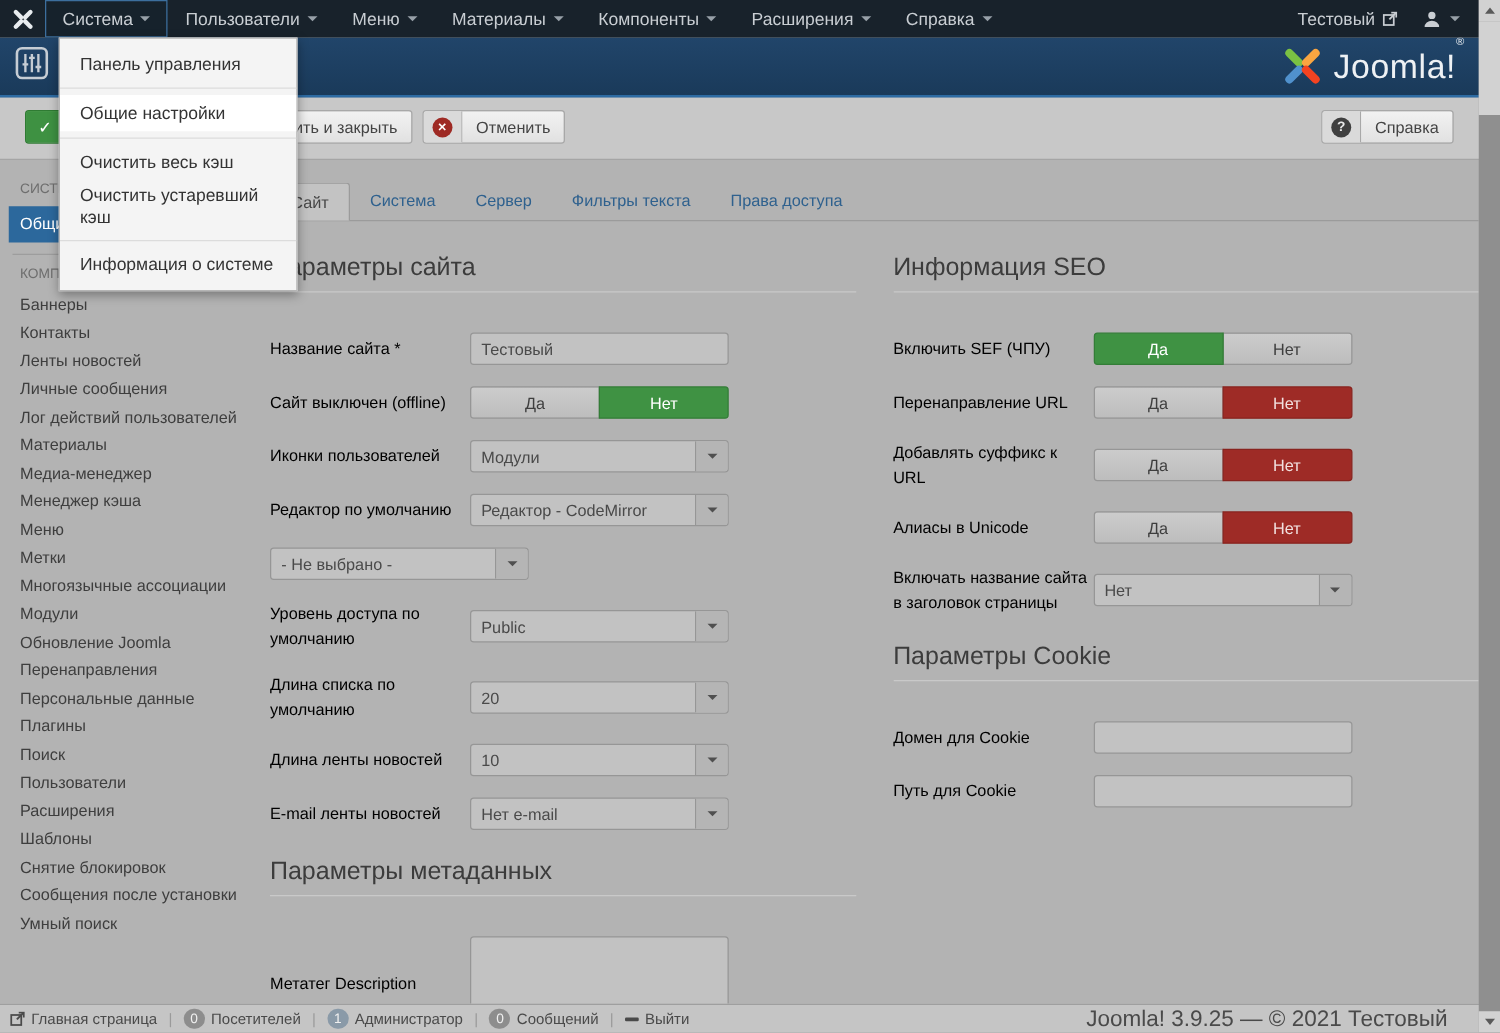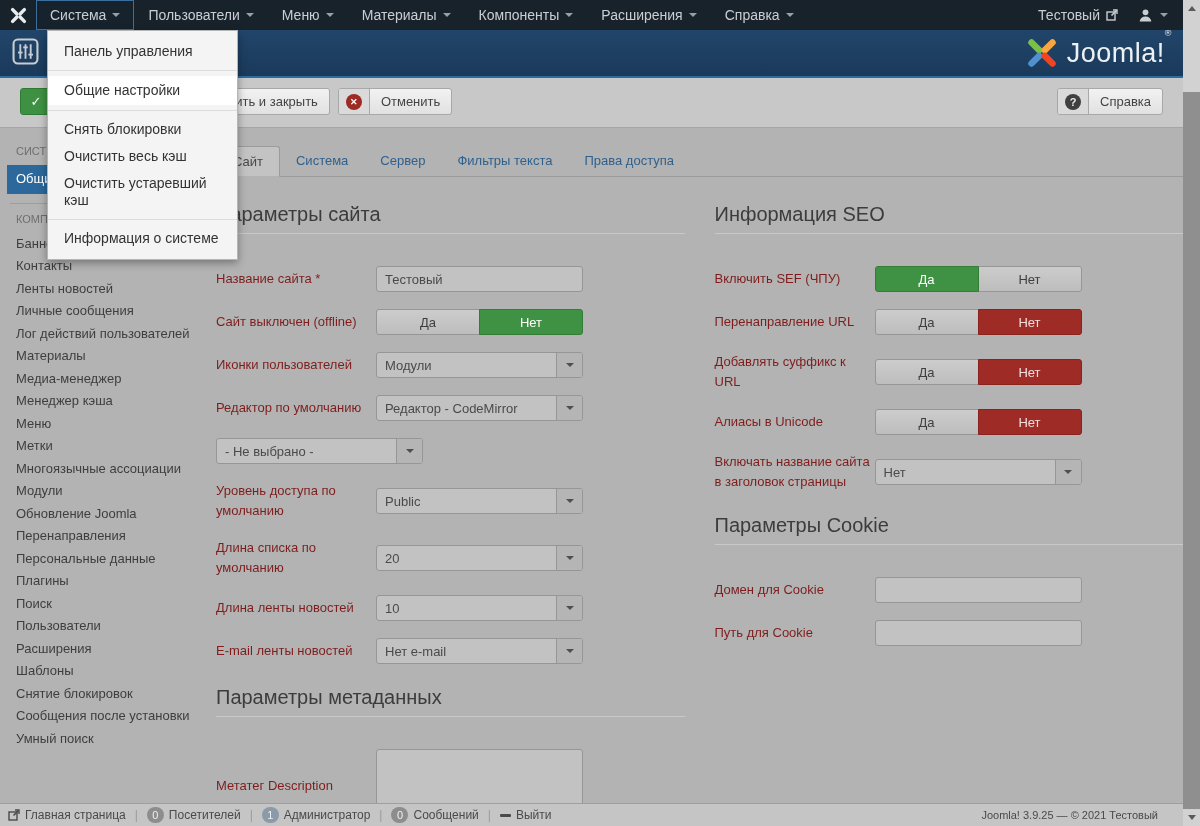--- a/index.html
+++ b/index.html
@@ -57,21 +57,21 @@
   .tab{font-size:13px;padding:7px 16px;color:#2f618e;cursor:default;}
   .tab.active{background:#c3c3c3;border:1px solid #9b9b9b;border-bottom:1px solid #b3b3b3;
               margin-bottom:-1px;color:#474747;border-radius:3px 3px 0 0;}
   .columns{display:flex;gap:30px;}
   .col{flex:1;min-width:0;}
   h2.section{font-size:20px;font-weight:normal;color:#3c3c3c;margin:26px 0 0;
              padding-bottom:8px;border-bottom:1px solid #c9c9c9;line-height:22px;}
   h2.section.sub{margin-top:22px;}
   .rows{margin-top:32px;}
   .row{display:flex;align-items:center;margin-bottom:17px;}
-  .row .flabel{width:160px;flex:none;font-size:13px;color:#7f1d1d;line-height:20px;
+  .row .flabel{width:160px;flex:none;font-size:13px;color:#000000;line-height:20px;
                padding-right:0;box-sizing:border-box;}
   .ctrl{width:207px;flex:none;}
   .text-input{width:207px;height:26px;box-sizing:border-box;background:#c2c2c2;border:1px solid #969696;
               border-radius:3px;padding:0 8px;font-size:13px;color:#4a4a4a;font-family:"Liberation Sans",sans-serif;}
   .textarea-input{width:207px;height:70px;box-sizing:border-box;background:#c2c2c2;border:1px solid #969696;
               border-radius:3px;padding:4px 8px;font-size:13px;color:#4a4a4a;resize:none;
               font-family:"Liberation Sans",sans-serif;}
   .select{height:26px;display:flex;background:#c2c2c2;border:1px solid #969696;border-radius:3px;
           box-sizing:border-box;align-items:stretch;cursor:default;}
   .select .val{flex:1;display:flex;align-items:center;padding:0 8px;font-size:13px;color:#4a4a4a;}
@@ -97,21 +97,21 @@
   
   .statusbar{position:absolute;left:0;right:0;bottom:0;height:23px;background:#c5c5c5;
              border-top:1px solid #9f9f9f;display:flex;align-items:center;font-size:12px;
              color:#4a4a4a;padding-left:8px;z-index:20;box-sizing:border-box;}
   .status-item{display:flex;align-items:center;gap:5px;white-space:nowrap;}
   .status-sep{color:#9a9a9a;margin:0 9px;}
   .badge{min-width:9px;height:16px;border-radius:9px;background:#8d8d8d;color:#f0f0f0;font-size:11px;
          display:inline-flex;align-items:center;justify-content:center;padding:0 4px;}
   .badge.admin{background:#8a9aa8;}
   .dash{width:11px;height:3px;background:#4a4a4a;border-radius:1px;}
-  .footer-right{margin-left:auto;padding-right:42px;font-size:11px;color:#4a4a4a;white-space:nowrap;}
+  .footer-right{margin-left:auto;padding-right:42px;font-size:18px;color:#4a4a4a;white-space:nowrap;}
   
   .scrollbar{position:absolute;right:0;top:0;bottom:0;width:17px;background:#8f8f8f;z-index:60;}
   .sb-btn{height:17px;background:#d2d2d2;display:flex;align-items:center;justify-content:center;}
   .sb-btn.down{position:absolute;bottom:0;left:0;right:0;}
   .tri-up{width:0;height:0;border-left:4px solid transparent;border-right:4px solid transparent;
           border-bottom:5px solid #5a5a5a;}
   .tri-down{width:0;height:0;border-left:4px solid transparent;border-right:4px solid transparent;
           border-top:5px solid #5a5a5a;}
   .sb-thumb{position:absolute;top:17px;left:0px;right:0px;height:75px;background:#d2d2d2;}
 </style>
@@ -440,21 +440,20 @@
         </div>
     </div>
   </div>
 </div>
 
 <div class="dropdown" id="system-dropdown">
     <div class="dd-item">Панель управления</div>
     <div class="dd-divider"></div>
     <div class="dd-item highlighted">Общие настройки</div>
     <div class="dd-divider"></div>
-    <div class="dd-item">Снять блокировки</div>
     <div class="dd-item">Очистить весь кэш</div>
     <div class="dd-item">Очистить устаревший кэш</div>
     <div class="dd-divider"></div>
     <div class="dd-item">Информация о системе</div>
   </div>
 
 <div class="statusbar">
   <div id="status-items" style="display:flex;align-items:center;">
       <span class="status-item">
         <svg width="12" height="12" viewBox="0 0 12 12">

